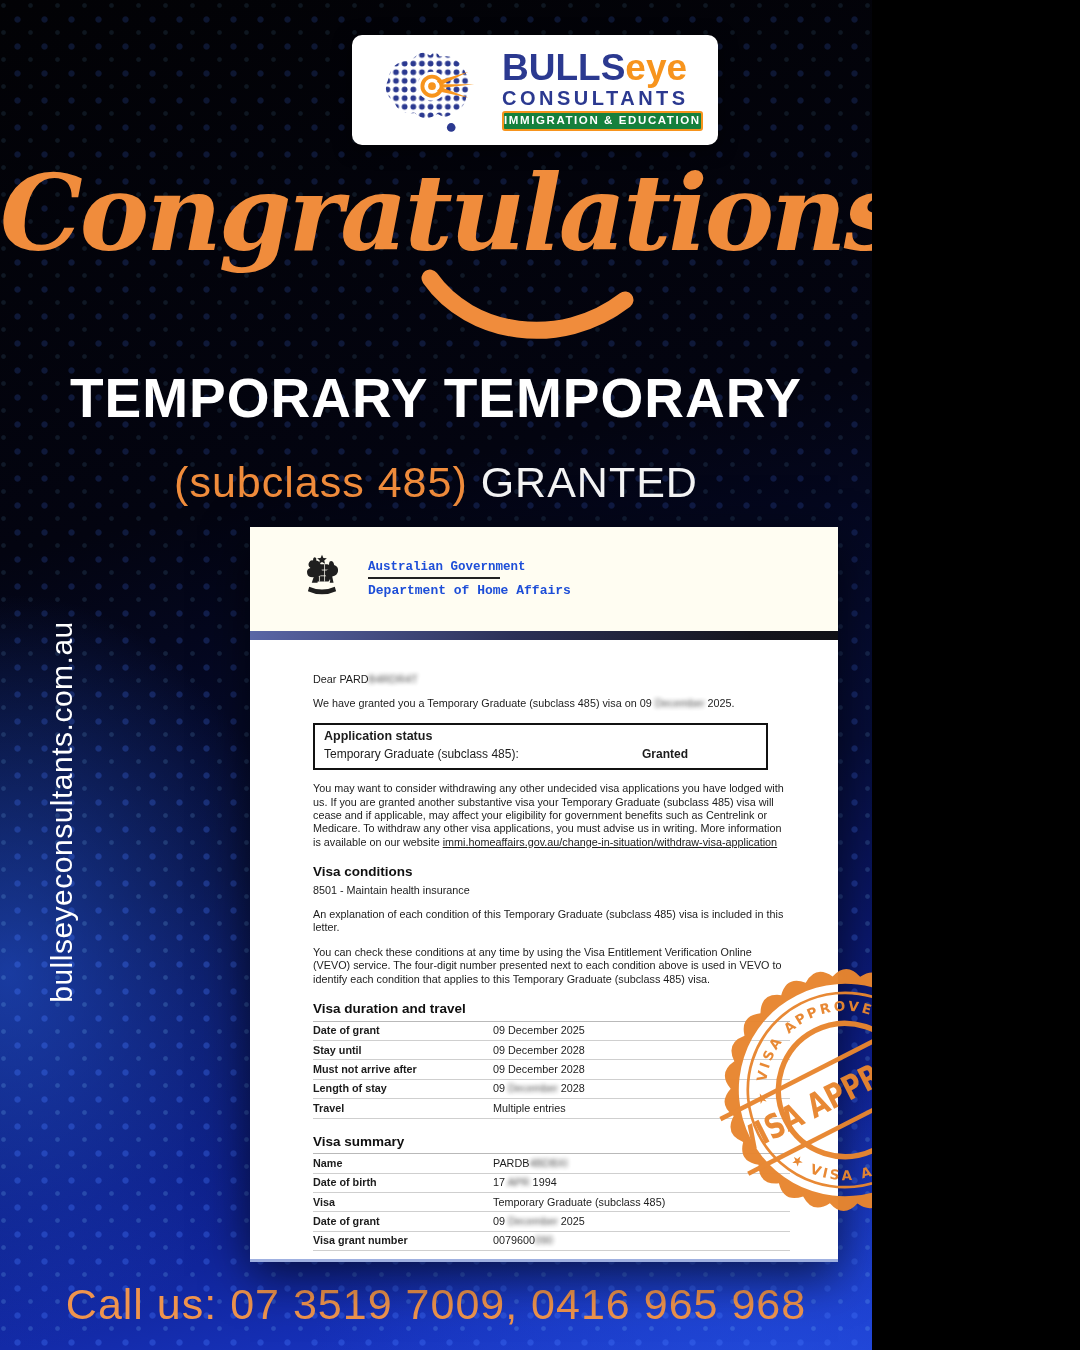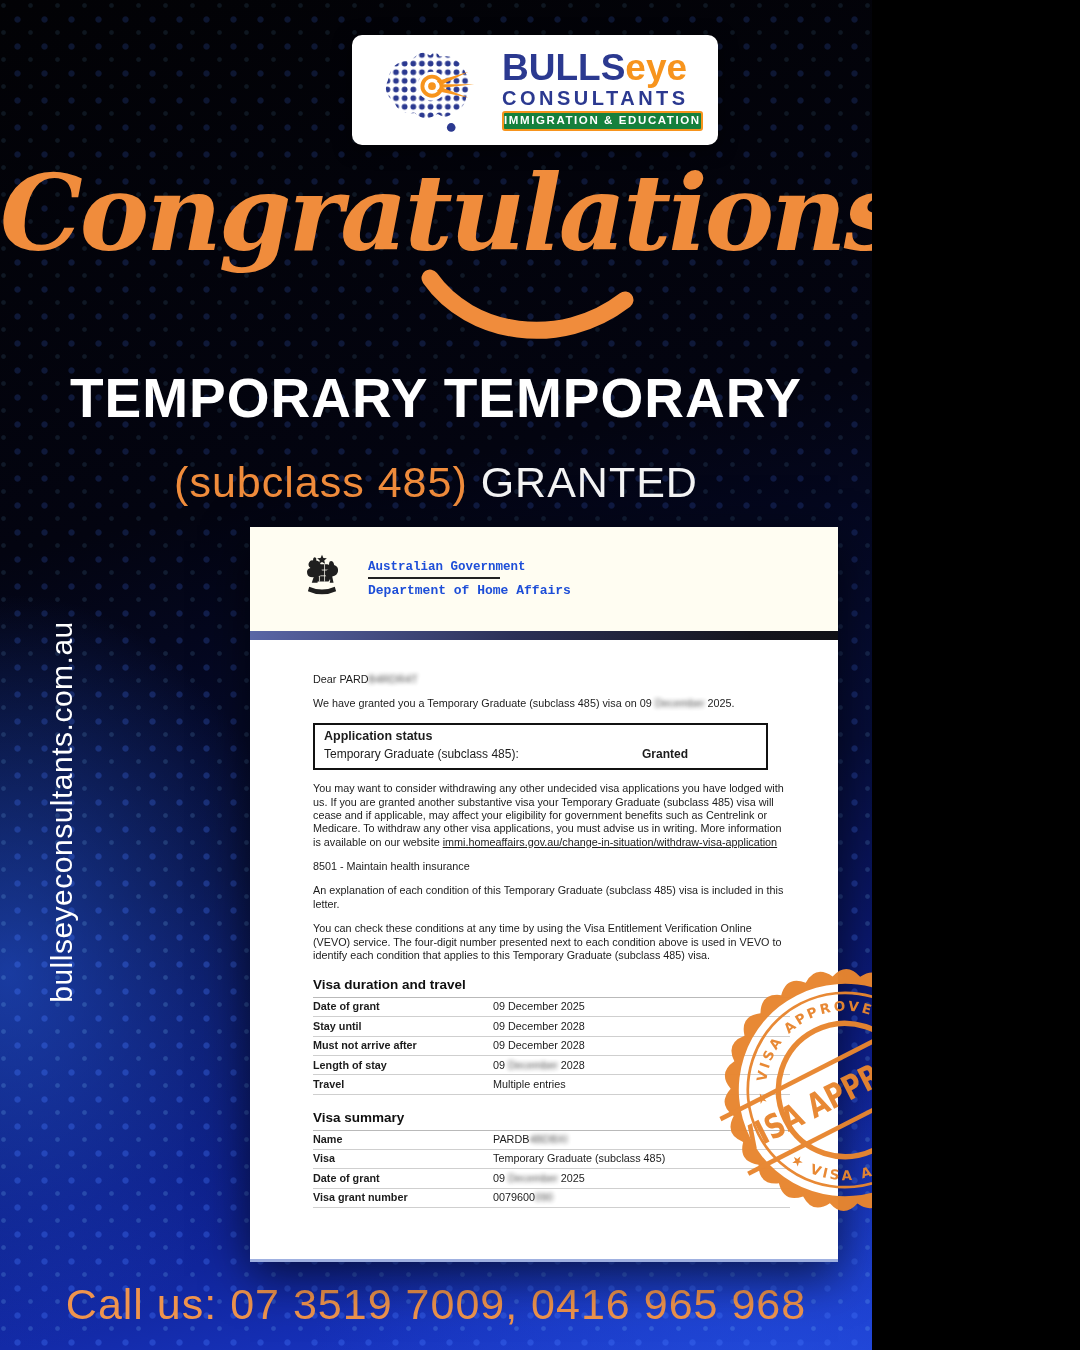--- a/index.html
+++ b/index.html
@@ -149,20 +149,21 @@
       <p><span>Dear PARD</span><span class="redact">B4RDR4T</span></p>
       <p><span>We have granted you a Temporary Graduate (subclass 485) visa on 09 </span><span class="redact">December</span><span> 2025.</span></p>
       <div class="status-box">
         <div class="sb-title">Application status</div>
         <div class="sb-row">
           <span>Temporary Graduate (subclass 485):</span>
           <span class="sb-granted">Granted</span>
         </div>
       </div>
       <p><span>You may want to consider withdrawing any other undecided visa applications you have lodged with us. If you are granted another substantive visa your Temporary Graduate (subclass 485) visa will cease and if applicable, may affect your eligibility for government benefits such as Centrelink or Medicare. To withdraw any other visa applications, you must advise us in writing. More information is available on our website </span><a class="letter-link" href="#">immi.homeaffairs.gov.au/change-in-situation/withdraw-visa-application</a></p>
+      <h3>Visa conditions</h3>
       <p class="tight">8501 - Maintain health insurance</p>
       <p>An explanation of each condition of this Temporary Graduate (subclass 485) visa is included in this letter.</p>
       <p>You can check these conditions at any time by using the Visa Entitlement Verification Online (VEVO) service. The four-digit number presented next to each condition above is used in VEVO to identify each condition that applies to this Temporary Graduate (subclass 485) visa.</p>
       <h3>Visa duration and travel</h3>
       <div class="ltable">
           <div class="lrow">
             <span class="lrow-label">Date of grant</span>
             <span class="lrow-value"><span>09 December 2025</span></span>
           </div>
           <div class="lrow">
@@ -180,20 +181,24 @@
           <div class="lrow">
             <span class="lrow-label">Travel</span>
             <span class="lrow-value"><span>Multiple entries</span></span>
           </div>
         </div>
       <h3>Visa summary</h3>
       <div class="ltable">
           <div class="lrow">
             <span class="lrow-label">Name</span>
             <span class="lrow-value"><span>PARDB</span><span class="redact">4BDBXI</span></span>
+          </div>
+          <div class="lrow">
+            <span class="lrow-label">Date of birth</span>
+            <span class="lrow-value"><span>17 </span><span class="redact">APR</span><span> 1994</span></span>
           </div>
           <div class="lrow">
             <span class="lrow-label">Visa</span>
             <span class="lrow-value"><span>Temporary Graduate (subclass 485)</span></span>
           </div>
           <div class="lrow">
             <span class="lrow-label">Date of grant</span>
             <span class="lrow-value"><span>09 </span><span class="redact">December</span><span> 2025</span></span>
           </div>
           <div class="lrow">

